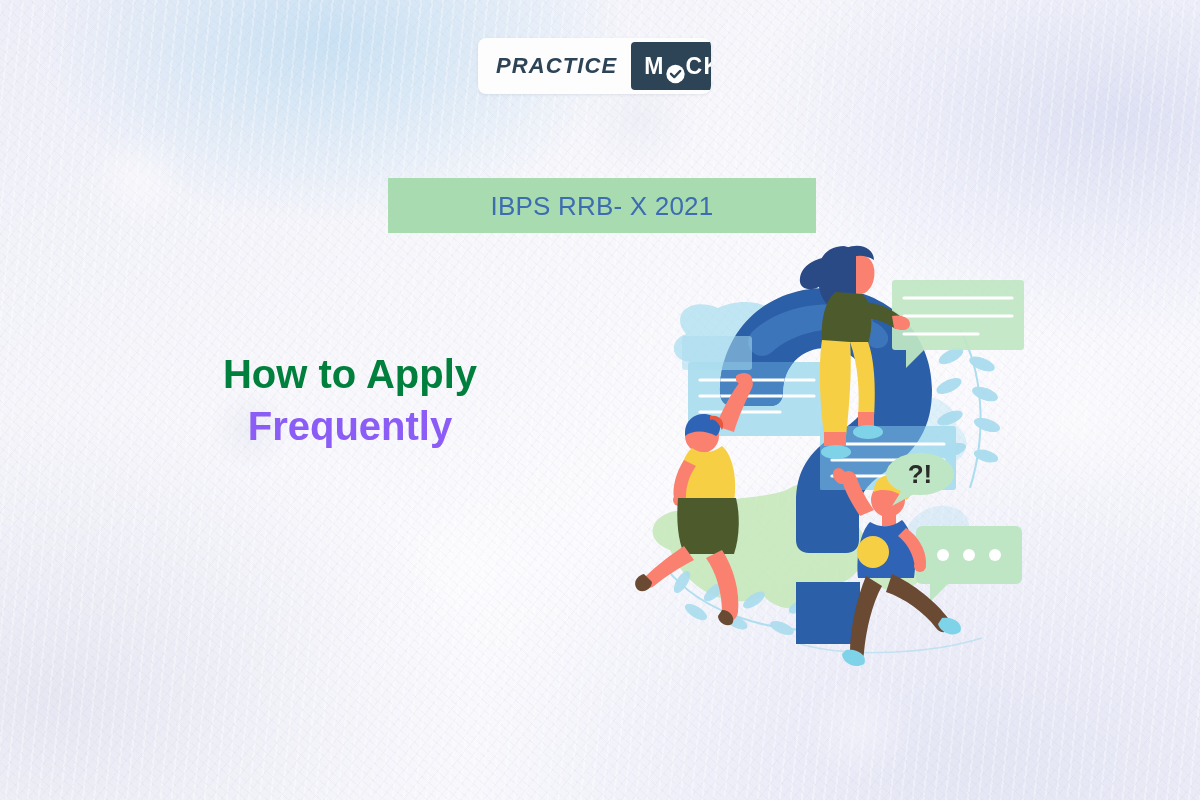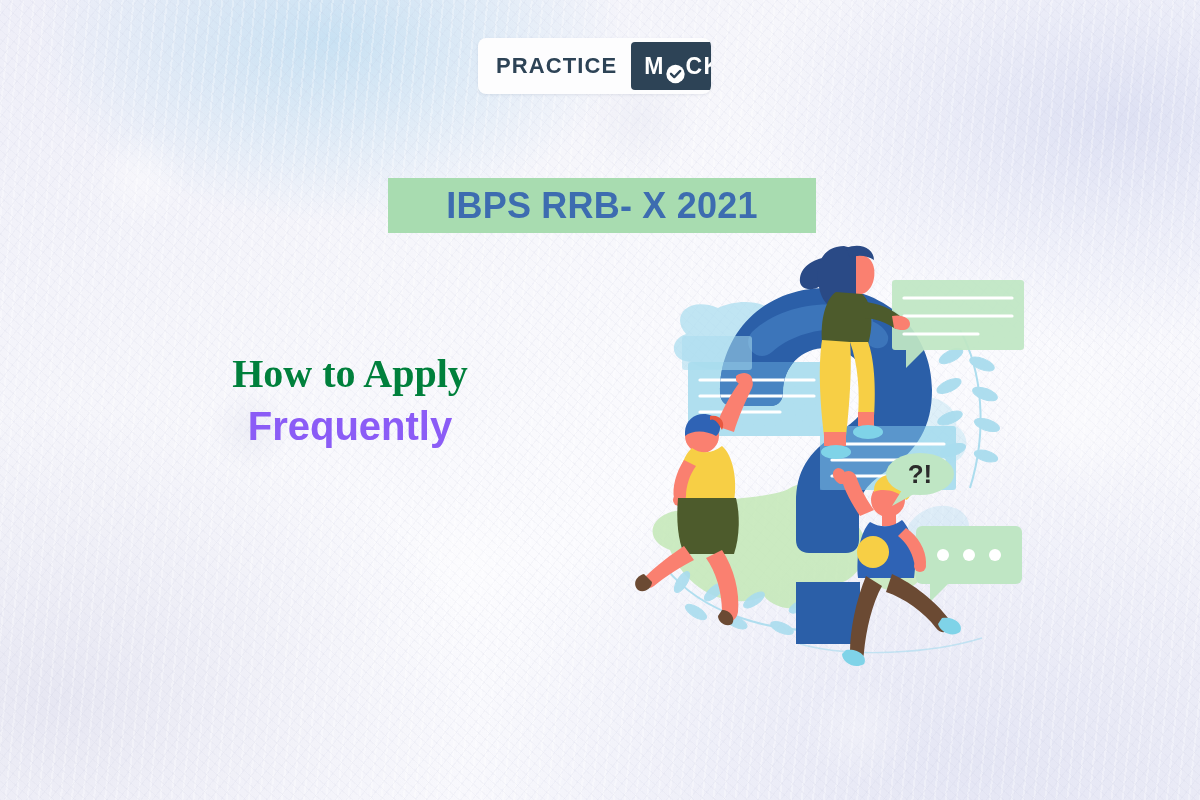--- a/index.html
+++ b/index.html
@@ -68,20 +68,21 @@
     overflow: hidden;
   }
   .logo-practice {
     flex: 0 0 auto;
     padding: 0 14px 0 18px;
     color: #2d4356;
     font-size: 22px;
     font-weight: bold;
     letter-spacing: 1.1px;
     line-height: 1;
+    font-style: italic;
   }
   .logo-mock-box {
     flex: 0 0 auto;
     align-self: stretch;
     margin: 4px 4px 4px 0;
     background: #2d4356;
     border-radius: 4px;
     display: flex;
     align-items: center;
     padding: 0 13px;
@@ -109,42 +110,42 @@
     top: 178px;
     width: 428px;
     height: 55px;
     background: #a8dcb0;
     display: flex;
     align-items: center;
     justify-content: center;
   }
   .title-banner-text {
     color: #3d6cb0;
-    font-size: 36px;
-    font-weight: bold;
+    font-size: 26px;
+    font-weight: normal;
     letter-spacing: 0.2px;
     line-height: 1;
     white-space: nowrap;
   }
 
   
   .headline {
     position: absolute;
     left: 60px;
     top: 348px;
     width: 580px;
     text-align: center;
   }
   .headline-line {
     font-size: 40px;
     font-weight: bold;
     line-height: 1.30;
     white-space: nowrap;
   }
-  .hl-green { color: #00803c; font-family: Liberation Serif, serif; }
+  .hl-green { color: #00803c; }
   .hl-red   { color: #8b5cf6; }
 
   
   .illustration {
     position: absolute;
     left: 630px;
     top: 240px;
     width: 400px;
     height: 440px;
   }

